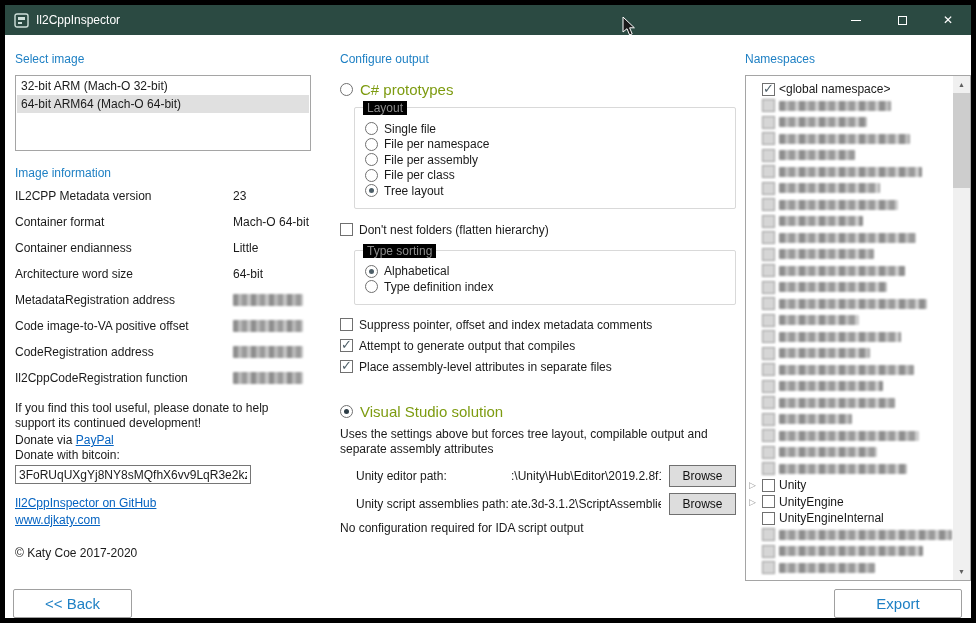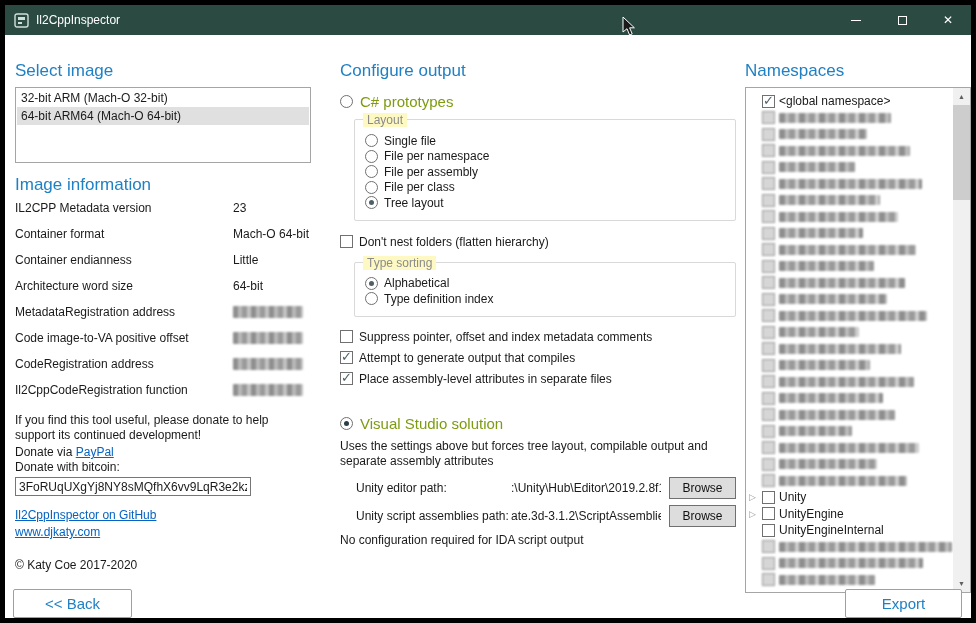--- a/index.html
+++ b/index.html
@@ -12,21 +12,21 @@
   .titlebar { height: 30px; background: #2b4a42; display: flex; align-items: center; color: #fff; }
   .app-icon { margin: 0 7px 0 9px; width: 15px; height: 15px; flex: none; }
   .title { font-size: 12px; }
   .win-controls { margin-left: auto; display: flex; height: 100%; }
   .win-btn { width: 46px; height: 100%; display: flex; align-items: center; justify-content: center; color: #fff; font-size: 12px; }
   .min-glyph { width: 10px; height: 1px; background: #fff; }
   .max-glyph { width: 9px; height: 9px; border: 1px solid #fff; }
 
   .content { position: relative; height: 591px; }
 
-  .section-header { color: #1f80c4; font-size: 17px; font-weight: 400; line-height: 20px; margin-bottom: 6px; margin-top: 12px; }
+  .section-header { color: #1f80c4; font-size: 12px; font-weight: 400; line-height: 20px; margin-bottom: 6px; }
 
   
   .col-left  { position: absolute; left: 10px;  top: 14px; width: 296px; }
   .col-mid   { position: absolute; left: 335px; top: 14px; width: 398px; }
   .col-right { position: absolute; left: 740px; top: 14px; width: 226px; }
 
   
   .listbox { border: 1px solid #a5a5a5; height: 76px; padding: 1px; margin-bottom: 12px; }
   .list-item { height: 18px; line-height: 18px; padding-left: 4px; white-space: nowrap; }
   .list-item.selected { background: #e0e0e0; }
@@ -42,34 +42,34 @@
   .link { color: #0563c1; text-decoration: underline; cursor: pointer; }
   .link-block { display: table; margin-top: 2px; line-height: 15px; }
   .gh-link { margin-top: 11px; }
   .bitcoin-box { width: 236px; height: 19px; border: 1px solid #767676; padding: 0 3px; margin: 2px 0 1px;
                  font-family: "Liberation Sans", sans-serif; font-size: 12px; color: #1a1a1a; }
   .copyright { margin-top: 18px; line-height: 15px; }
 
   .big-btn { position: absolute; bottom: 8px; height: 29px; background: #fff; border: 1px solid #a0a0a0; border-radius: 2px;
              color: #1f80c4; font-size: 15px; font-family: "Liberation Sans", sans-serif; cursor: pointer; }
   .back-btn { left: 8px; width: 119px; }
-  .export-btn { right: 9px; width: 117px; }
+  .export-btn { right: 9px; width: 128px; }
 
   
   .radio { width: 13px; height: 13px; border: 1px solid #707070; border-radius: 50%; background: #fff; position: relative; flex: none; display: inline-block; }
   .radio.on::after { content: ""; position: absolute; inset: 3px; border-radius: 50%; background: #4e5f68; }
   .radio.dark.on::after { background: #2c3d46; }
   .checkbox { width: 13px; height: 13px; border: 1px solid #707070; background: #fff; position: relative; flex: none; display: inline-block; }
   .checkbox.on::after { content: "✓"; position: absolute; left: 0; top: -3px; font-size: 13px; font-weight: bold; color: #4e5f68; }
 
   
   .mode-row { display: flex; align-items: center; gap: 7px; margin-top: 10px; height: 18px; }
   .green-label { color: #7d9b10; font-size: 15px; }
   .groupbox { position: relative; border: 1px solid #d9d9d9; border-radius: 2px; margin: 9px 2px 0 14px; padding: 13px 10px 9px; }
-  .groupbox-label { position: absolute; top: -7px; left: 8px; background: #fef9c3; padding: 0 4px; color: #8b8b8b; }
+  .groupbox-label { position: absolute; top: -7px; left: 8px; background: #000000; padding: 0 4px; color: #8b8b8b; }
   .opt-row { display: flex; align-items: center; gap: 6px; height: 15.5px; }
   .cb-row { display: flex; align-items: center; gap: 6px; height: 16px; }
   .mt14 { margin-top: 13px; }
   .mt12 { margin-top: 12px; }
   .mt5 { margin-top: 5px; }
   .vs-row { margin-top: 28px; }
   .vs-desc { margin: 6px 0 8px; line-height: 15px; width: 392px; }
   .path-row { display: flex; align-items: center; margin: 0 2px 6px 16px; height: 22px; }
   .path-label { width: 155px; flex: none; }
   .path-value { flex: 1; text-align: right; white-space: nowrap; overflow: hidden; }

